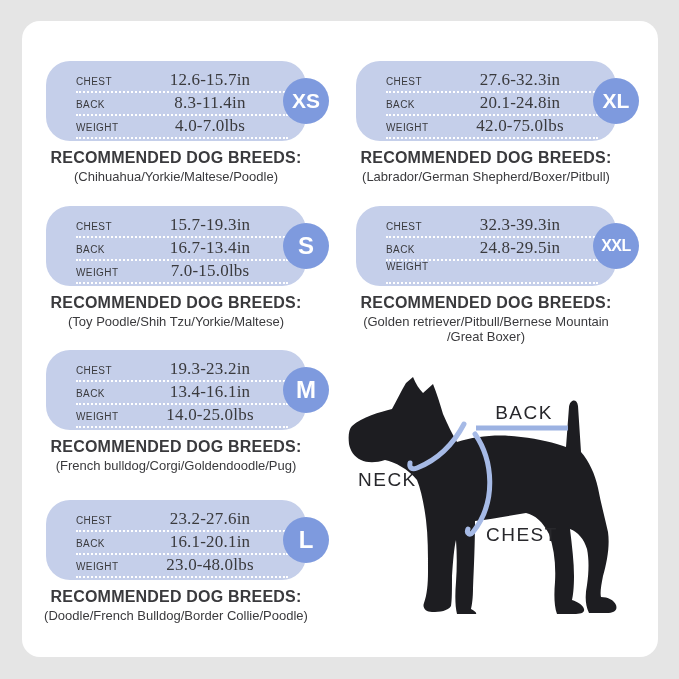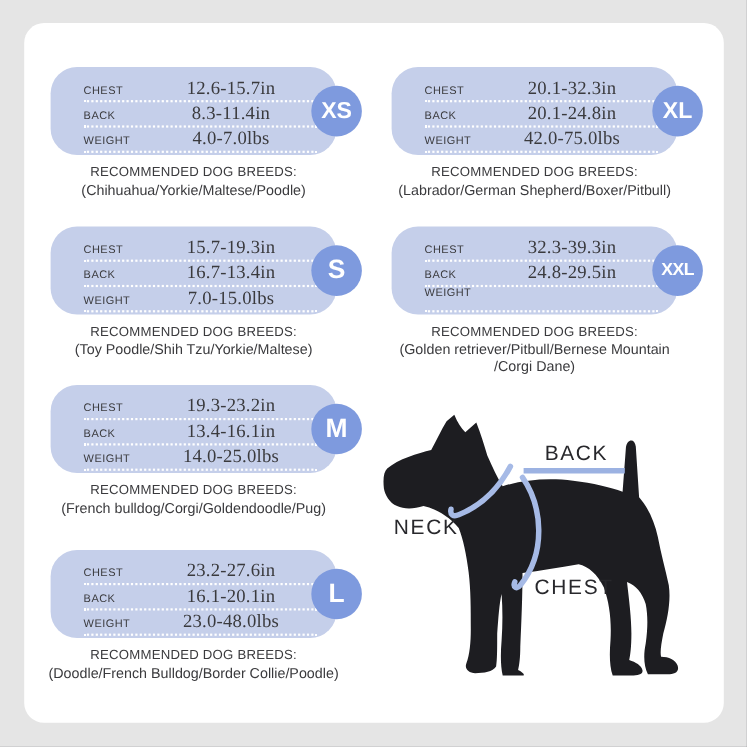--- a/index.html
+++ b/index.html
@@ -23,21 +23,21 @@
   .val{flex:1;text-align:center;font-size:17px;color:#3a3a3d;letter-spacing:.2px;white-space:nowrap;font-family:Liberation Serif, serif;}
 
   .badge{position:absolute;right:-23px;top:50%;transform:translateY(-50%);
          width:46px;height:46px;border-radius:50%;background:#7e9ade;color:#ffffff;
          font-weight:bold;display:flex;align-items:center;justify-content:center;
          font-size:21px;letter-spacing:0;}
   .badge.sz1{font-size:24px;}
   .badge.sz3{font-size:16px;letter-spacing:-.5px;}
 
   .breeds{position:relative;margin:8px 0 0 -30px;width:320px;text-align:center;color:#3a3a3d;}
-  .breeds-title{font-size:12px;letter-spacing:.2px;}
+  .breeds-title{font-size:16px;letter-spacing:.2px;font-weight:bold;}
   .breeds-list{font-size:13px;line-height:1.18;margin-top:2px;}
 
   .diagram{position:absolute;left:318px;top:341px;width:322px;height:292px;}
   .diagram svg{position:absolute;left:0;top:0;}
   .diag-label{position:absolute;font-size:19px;color:#28282c;letter-spacing:1.5px;}
   .diag-back {left:138px;top:40px;width:92px;text-align:center;}
   .diag-neck {left:18px;top:107px;text-align:center;}
   .diag-chest{left:146px;top:162px;}
 </style>
 </head>
@@ -68,21 +68,21 @@
         <div class="breeds-title">RECOMMENDED DOG BREEDS:</div>
         <div class="breeds-list">(Chihuahua/Yorkie/Maltese/Poodle)</div>
       </div>
     </section>
 
     <section class="size-block pos-xl">
       <div class="card">
         <div class="rows">
           <div class="row">
             <span class="lbl">CHEST</span>
-            <span class="val">20.1-32.3in</span>
+            <span class="val">27.6-32.3in</span>
           </div>
           <div class="row">
             <span class="lbl">BACK</span>
             <span class="val">20.1-24.8in</span>
           </div>
           <div class="row">
             <span class="lbl">WEIGHT</span>
             <span class="val">42.0-75.0lbs</span>
           </div>
         </div>
@@ -130,21 +130,21 @@
             <span class="val">24.8-29.5in</span>
           </div>
           <div class="row">
             <span class="lbl">WEIGHT</span>
           </div>
         </div>
         <div class="badge sz3">XXL</div>
       </div>
       <div class="breeds">
         <div class="breeds-title">RECOMMENDED DOG BREEDS:</div>
-        <div class="breeds-list"><span>(Golden retriever/Pitbull/Bernese Mountain</span><br><span>/Corgi Dane)</span></div>
+        <div class="breeds-list"><span>(Golden retriever/Pitbull/Bernese Mountain</span><br><span>/Great Boxer)</span></div>
       </div>
     </section>
 
     <section class="size-block pos-m">
       <div class="card">
         <div class="rows">
           <div class="row">
             <span class="lbl">CHEST</span>
             <span class="val">19.3-23.2in</span>
           </div>

